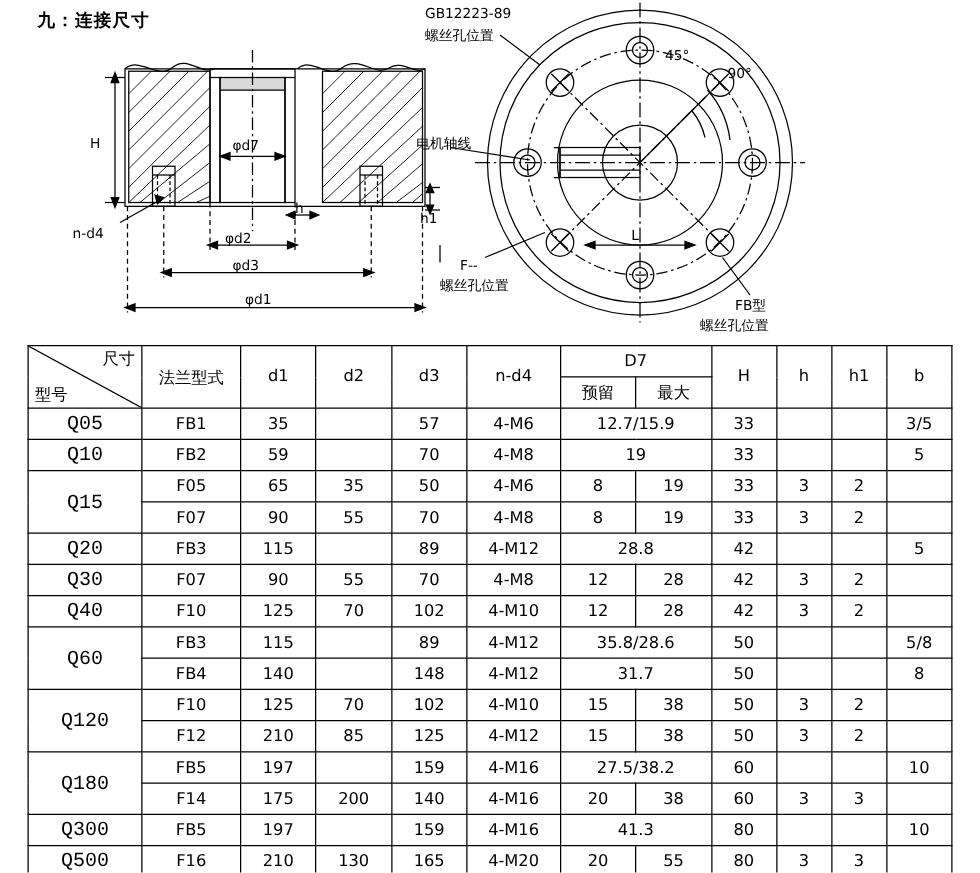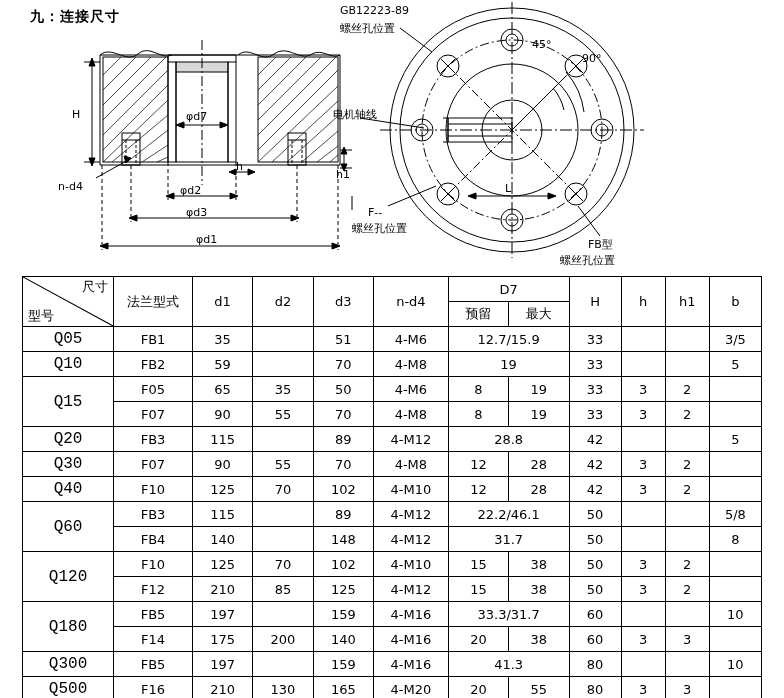--- a/index.html
+++ b/index.html
@@ -282,21 +282,21 @@
           <th class="w-d7sub">预留</th>
           <th class="w-d7sub">最大</th>
         </tr>
       </thead>
       <tbody id="table-body">
           <tr>
             <td class="model-cell" rowspan="1">Q05</td>
             <td class="w-flange">FB1</td>
             <td class="w-d">35</td>
             <td class="w-d"></td>
-            <td class="w-d">51</td>
+            <td class="w-d">57</td>
             <td class="w-nd4">4-M6</td>
             <td colspan="2">12.7/15.9</td>
             <td class="w-h">33</td>
             <td class="narrow"></td>
             <td class="narrow"></td>
             <td class="w-b">3/5</td>
           </tr>
           <tr>
             <td class="model-cell" rowspan="1">Q10</td>
             <td class="w-flange">FB2</td>
@@ -378,21 +378,21 @@
             <td class="narrow">2</td>
             <td class="w-b"></td>
           </tr>
           <tr>
             <td class="model-cell" rowspan="2">Q60</td>
             <td class="w-flange">FB3</td>
             <td class="w-d">115</td>
             <td class="w-d"></td>
             <td class="w-d">89</td>
             <td class="w-nd4">4-M12</td>
-            <td colspan="2">22.2/46.1</td>
+            <td colspan="2">35.8/28.6</td>
             <td class="w-h">50</td>
             <td class="narrow"></td>
             <td class="narrow"></td>
             <td class="w-b">5/8</td>
           </tr>
           <tr>
             <td class="w-flange">FB4</td>
             <td class="w-d">140</td>
             <td class="w-d"></td>
             <td class="w-d">148</td>
@@ -430,21 +430,21 @@
             <td class="narrow">2</td>
             <td class="w-b"></td>
           </tr>
           <tr>
             <td class="model-cell" rowspan="2">Q180</td>
             <td class="w-flange">FB5</td>
             <td class="w-d">197</td>
             <td class="w-d"></td>
             <td class="w-d">159</td>
             <td class="w-nd4">4-M16</td>
-            <td colspan="2">33.3/31.7</td>
+            <td colspan="2">27.5/38.2</td>
             <td class="w-h">60</td>
             <td class="narrow"></td>
             <td class="narrow"></td>
             <td class="w-b">10</td>
           </tr>
           <tr>
             <td class="w-flange">F14</td>
             <td class="w-d">175</td>
             <td class="w-d">200</td>
             <td class="w-d">140</td>

